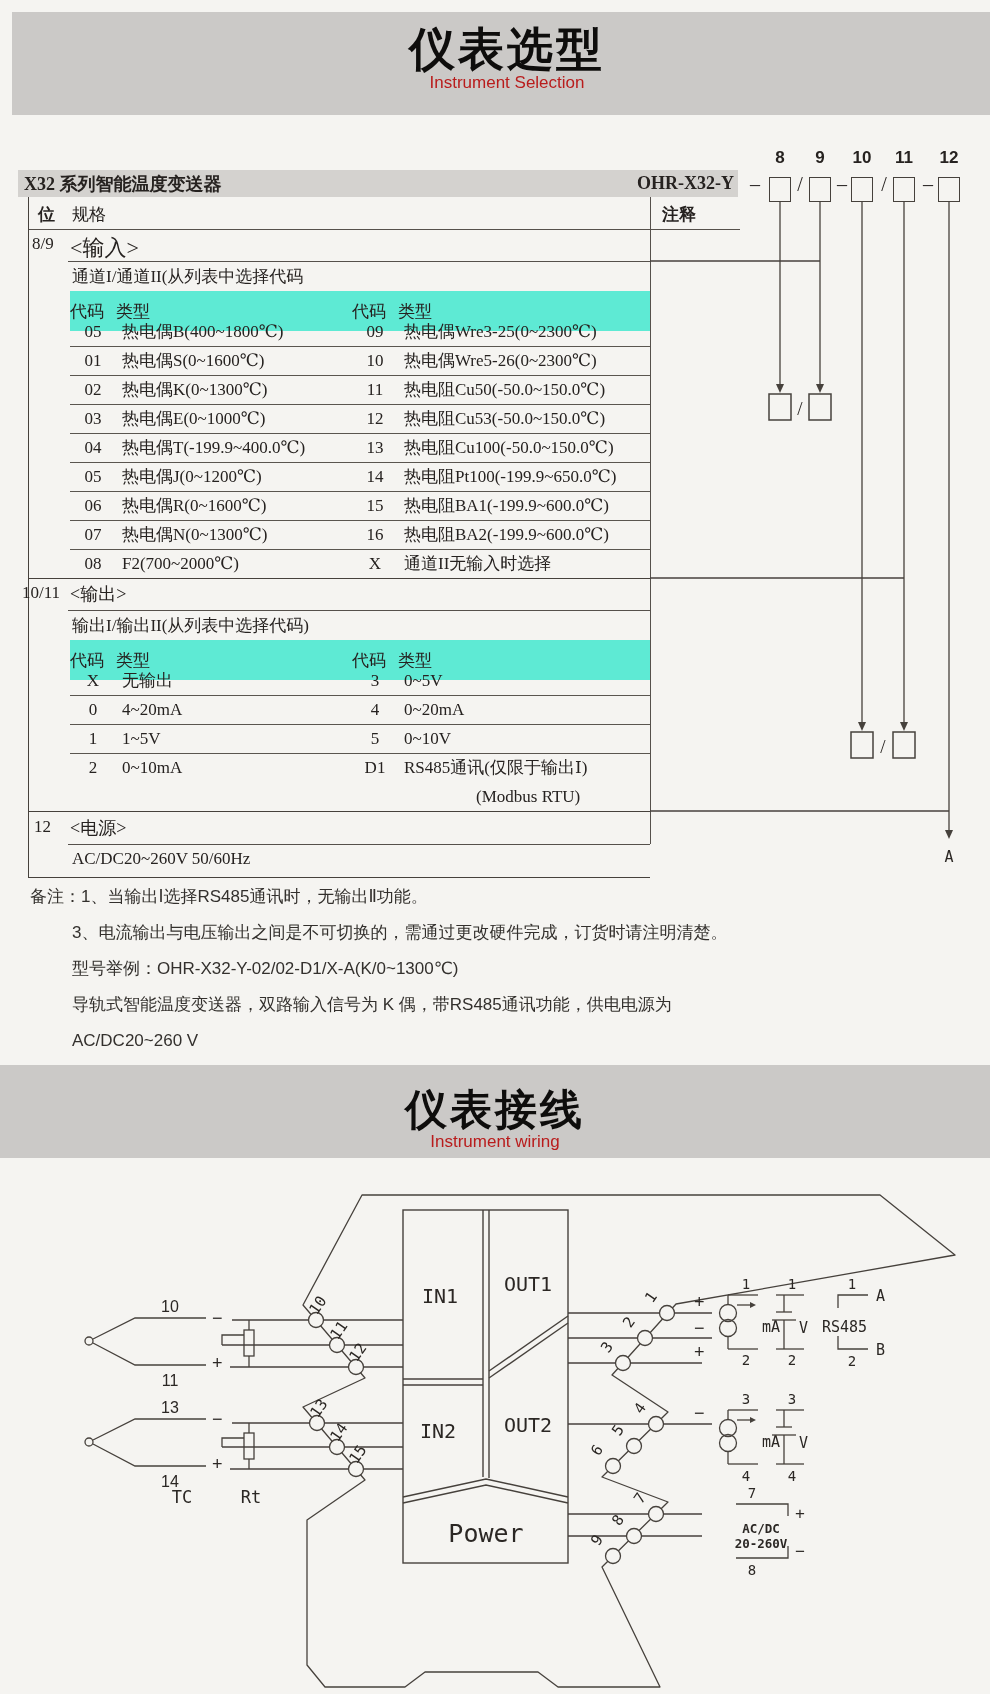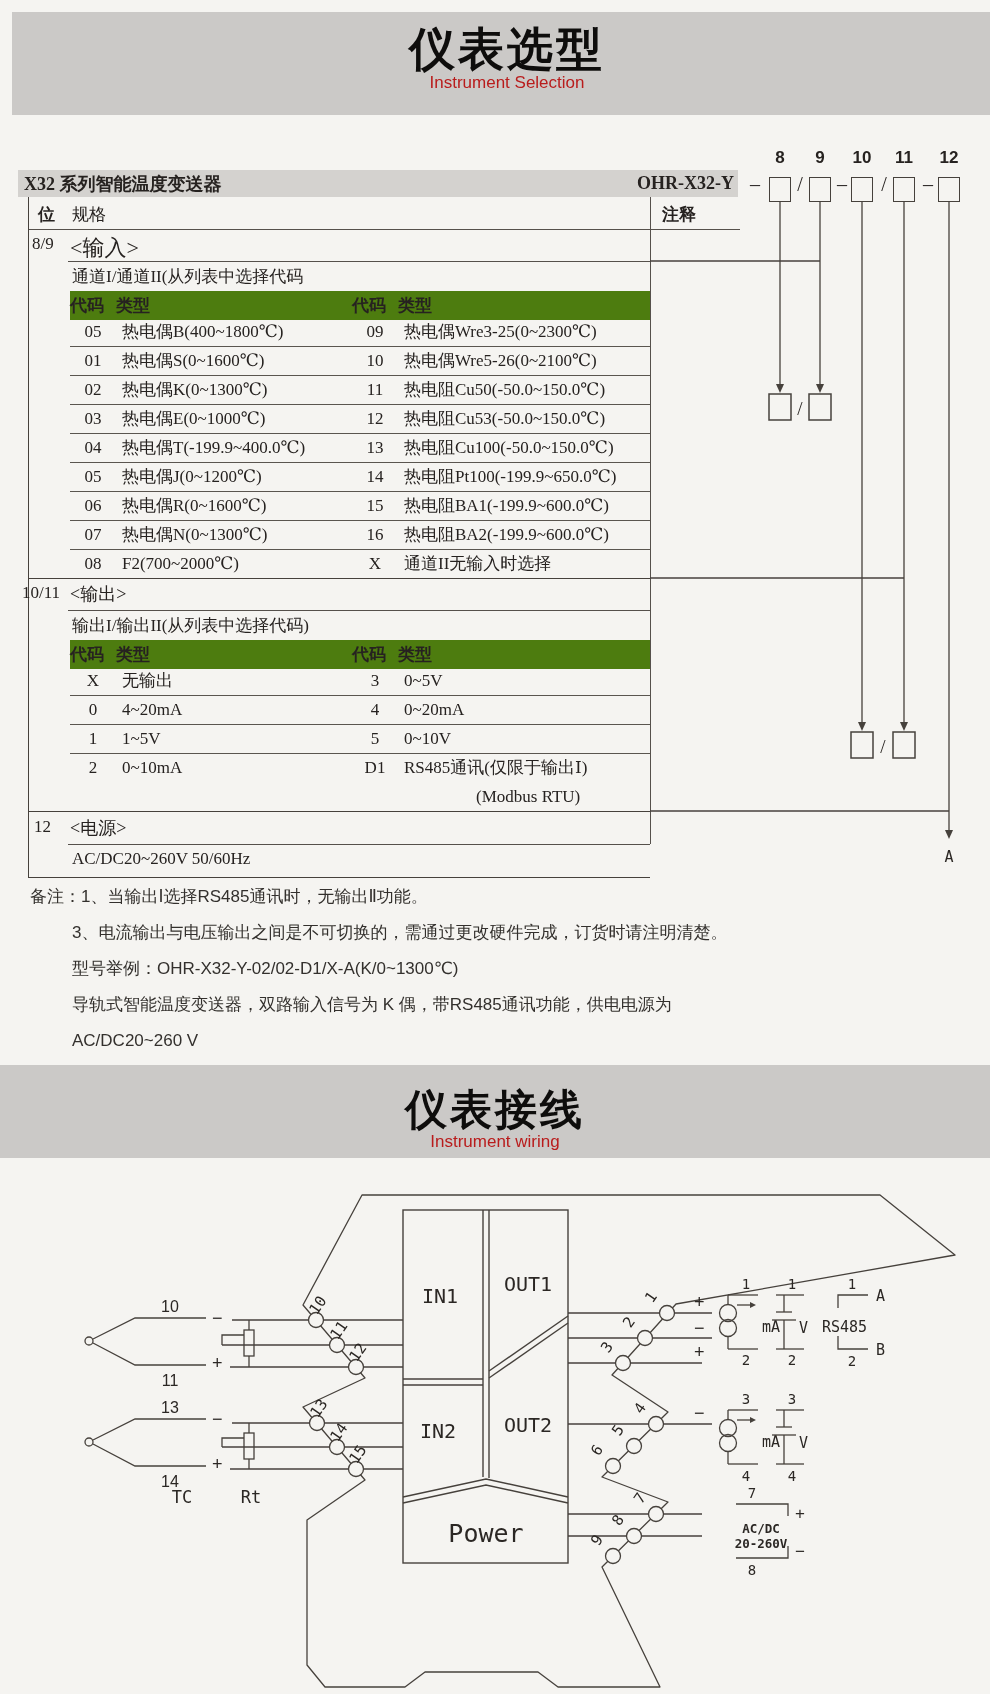--- a/index.html
+++ b/index.html
@@ -29,22 +29,22 @@
   .vline2{position:absolute;border-left:1.5px solid #46413c;width:0;}
   .poslab{position:absolute;font-size:17px;font-weight:400;}
   .speclab{position:absolute;left:70px;font-size:17.5px;}
   .subtit{position:absolute;left:72px;font-size:17px;}
   .uline{position:absolute;left:68px;width:582px;border-bottom:1px solid #55504b;}
   .trow{position:absolute;left:70px;width:580px;height:29px;display:grid;
         grid-template-columns:46px 236px 46px 252px;align-items:center;font-size:17px;}
   .trow .c{text-align:center;}
   .trow .t{padding-left:6px;white-space:nowrap;}
   .trow.sep{border-bottom:1px solid #5a554f;}
-  .ghdr{position:absolute;left:70px;width:580px;height:29px;background:#4d7c0f;display:grid;
-        grid-template-columns:46px 236px 46px 252px;align-items:center;font-size:17px;font-weight:700;}
+  .ghdr{position:absolute;left:70px;width:580px;height:40px;background:#5eead4;display:grid;
+        grid-template-columns:46px 236px 46px 252px;align-items:center;font-size:17px;font-weight:400;}
   .note{position:absolute;font:400 17px/1.3 "Liberation Sans","DejaVu Sans",sans-serif;color:#33302d;
         white-space:nowrap;}
   
   svg{position:absolute;left:0;}
   svg text{fill:#2b2724;}
 </style>
 </head>
 <body>
 
 <div id="page">
@@ -101,21 +101,21 @@
   <div class="trow sep" style="top:317px">
     <span class="c">05</span>
     <span class="t">热电偶B(400~1800℃)</span>
     <span class="c">09</span>
     <span class="t">热电偶Wre3-25(0~2300℃)</span>
   </div>
   <div class="trow sep" style="top:346px">
     <span class="c">01</span>
     <span class="t">热电偶S(0~1600℃)</span>
     <span class="c">10</span>
-    <span class="t">热电偶Wre5-26(0~2100℃)</span>
+    <span class="t">热电偶Wre5-26(0~2300℃)</span>
   </div>
   <div class="trow sep" style="top:375px">
     <span class="c">02</span>
     <span class="t">热电偶K(0~1300℃)</span>
     <span class="c">11</span>
     <span class="t">热电阻Cu50(-50.0~150.0℃)</span>
   </div>
   <div class="trow sep" style="top:404px">
     <span class="c">03</span>
     <span class="t">热电偶E(0~1000℃)</span>

